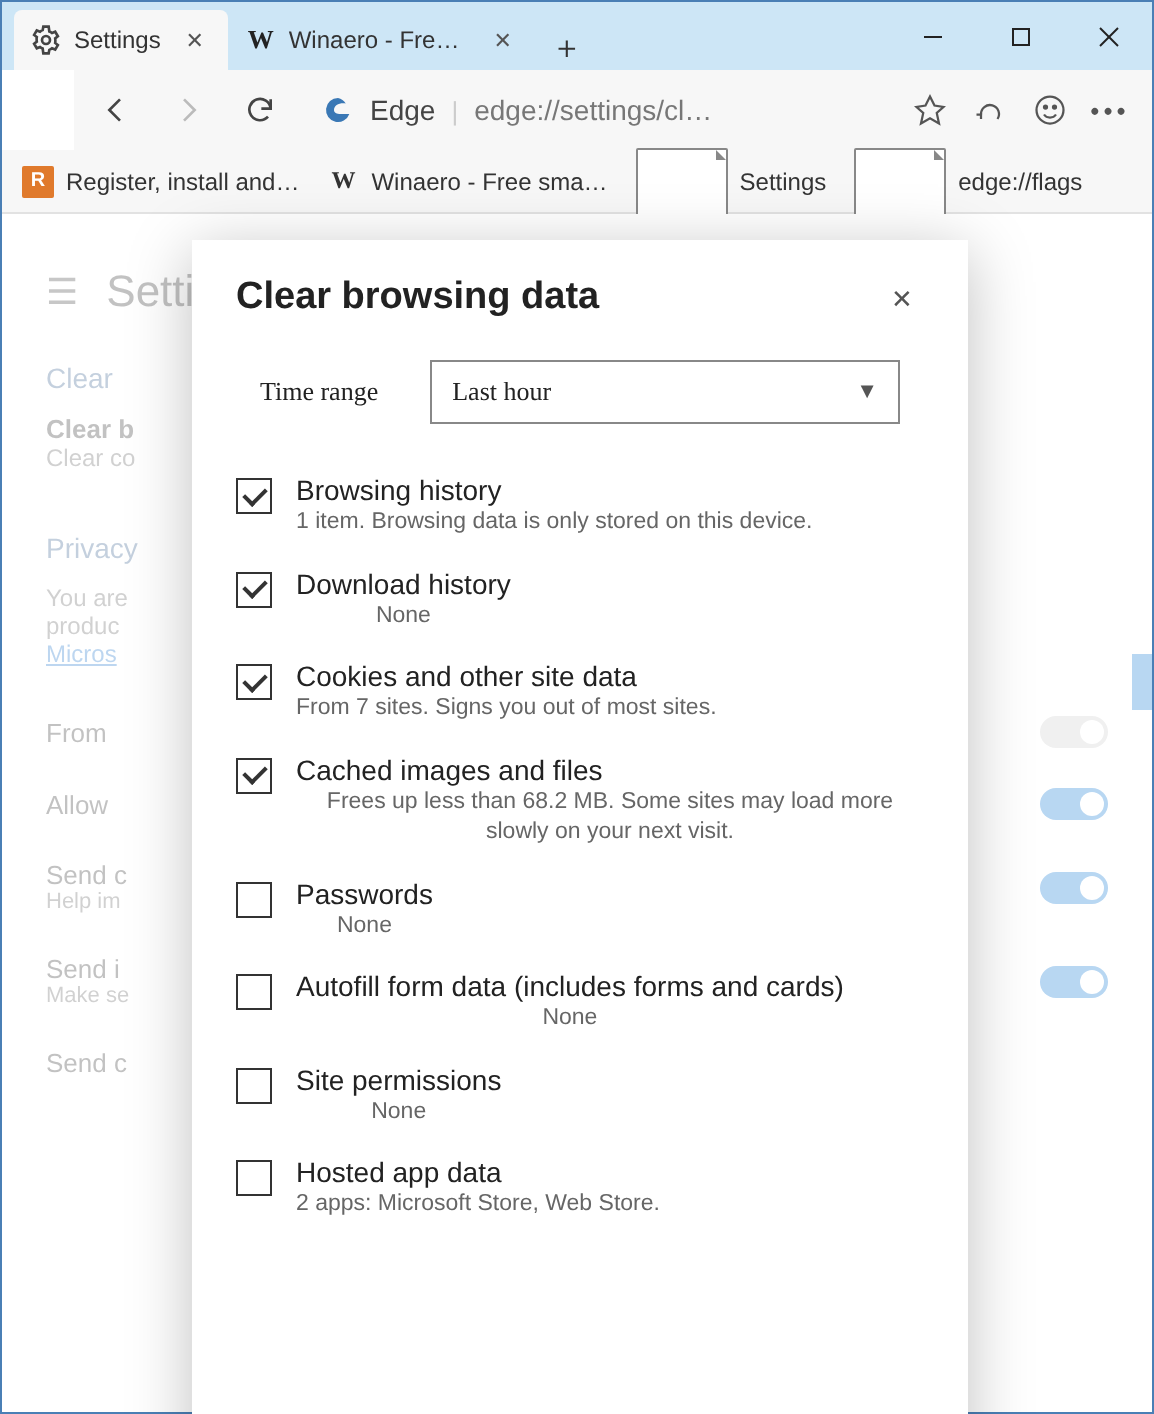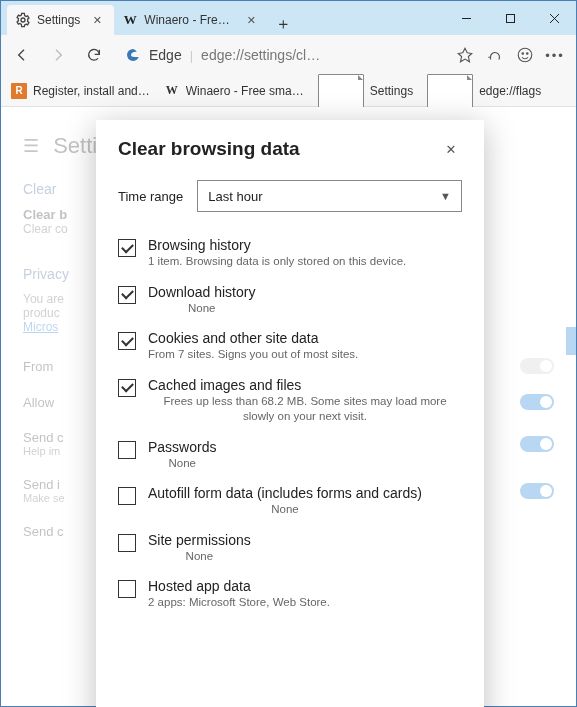--- a/index.html
+++ b/index.html
@@ -13,21 +13,21 @@
   .tab.active { background: #f7f7f7; }
   .tab .favicon { width: 16px; height: 16px; display: inline-flex; align-items: center; justify-content: center; font-size: 13px; color: #444; }
   .tab .label { white-space: nowrap; overflow: hidden; text-overflow: ellipsis; max-width: 90px; }
   .tab .close { width: 14px; height: 14px; display: inline-flex; align-items: center; justify-content: center; color: #555; font-size: 11px; margin-left: 4px; }
   .newtab { width: 30px; display: flex; align-items: center; justify-content: center; color: #333; font-size: 16px; }
   .winbtns { display: flex; }
   .winbtn { width: 44px; display: flex; align-items: center; justify-content: center; color: #222; }
   .winbtn svg { width: 11px; height: 11px; }
 
   
-  .toolbar { height: 40px; background: #f7f7f7; display: flex; align-items: center; padding: 0 8px; gap: 10px; }
+  .toolbar { height: 40px; background: #f7f7f7; display: flex; align-items: center; padding: 0 8px; gap: 10px; margin-left: 36px; }
   .tbtn { width: 26px; height: 26px; display: flex; align-items: center; justify-content: center; color: #555; }
   .tbtn.disabled { color: #bbb; }
   .tbtn svg { width: 16px; height: 16px; }
   .addrwrap { flex: 1; display: flex; align-items: center; gap: 8px; height: 30px; padding: 0 8px; border-radius: 2px; }
   .edgelogo { width: 16px; height: 16px; display:inline-flex; align-items:center; justify-content:center; }
   .edgelabel { color: #444; font-size: 14px; }
   .addrsep { color: #ccc; }
   .addrtext { color: #777; font-size: 14px; white-space: nowrap; overflow:hidden; }
   .addricons { display:flex; gap:12px; align-items:center; padding-right:4px; color:#555;}
   .addricons .ic { width:18px; height:18px; display:flex; align-items:center; justify-content:center;}
@@ -54,21 +54,21 @@
   .toggle { width:34px; height:16px; border-radius:10px; background:#1178d4; position:relative;}
   .toggle::after{content:""; position:absolute; width:12px; height:12px; background:#fff; border-radius:50%; top:2px; right:2px;}
   .bluebtn-sm { position:absolute; right:0; top:220px; width:10px; height:28px; background:#1178d4;}
   .overlay { position:absolute; inset:0; background:rgba(255,255,255,0.7);}
 
   
   .dialog { position:absolute; top: 120px; left: 96px; width: 388px; height: 685px; background:#fff; box-shadow: 0 6px 30px rgba(0,0,0,0.25); padding: 18px 22px 16px; display:flex; flex-direction:column;}
   .dialog .dhead { display:flex; justify-content:space-between; align-items:flex-start;}
   .dialog h1 { font-size:19px; font-weight:600;}
   .closebtn { width:22px; height:22px; display:flex; align-items:center; justify-content:center; color:#555; font-size:13px;}
-  .timerow { display:flex; align-items:center; gap:14px; margin:20px 0 18px;}
+  .timerow { display:flex; align-items:center; gap:26px; margin:20px 12px 18px;font-family:Liberation Serif, serif;}
   .timerow label { font-size:13px;}
   .select { flex:1; height:32px; border:1px solid #888; display:flex; align-items:center; justify-content:space-between; padding:0 10px; font-size:13px;}
   .select .chev { color:#555; font-size:11px;}
   .items { flex:1; overflow:hidden;}
   .item { display:flex; gap:12px; padding: 7px 0;}
   .cb { width:18px; height:18px; border:1px solid #333; flex:0 0 18px; margin-top:2px; display:flex; align-items:center; justify-content:center;}
   .cb.checked::after { content:""; width:9px; height:5px; border-left:2px solid #333; border-bottom:2px solid #333; transform: rotate(-45deg) translate(1px,-1px);}
   .item .tt { font-size:14px;}
   .item .dd { font-size:11.5px; color:#666; margin-top:1px; line-height:1.35;text-align:center;}
   .dbtns { display:flex; gap:10px; margin-top:10px;}

